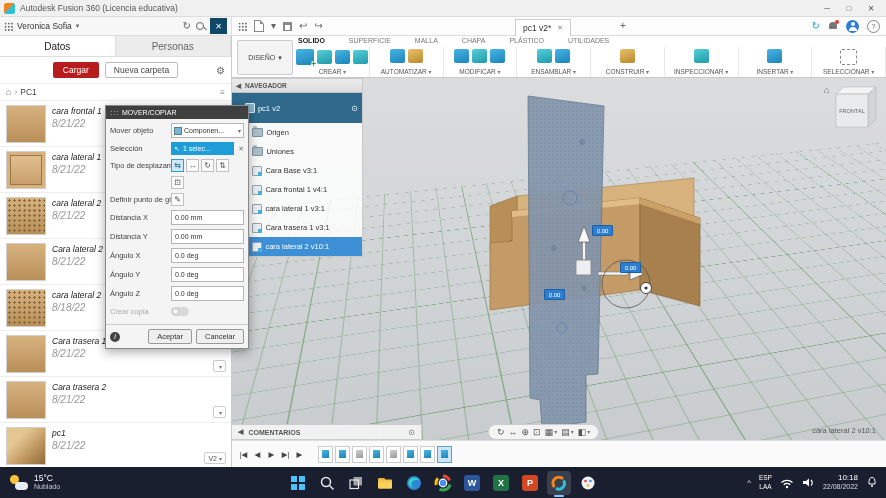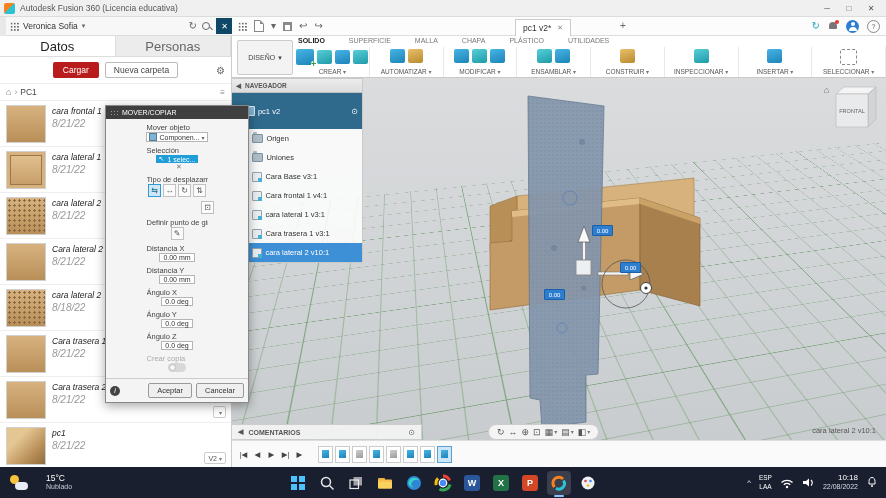--- a/index.html
+++ b/index.html
@@ -6,21 +6,21 @@
   body{width:886px;height:498px;font-family:"Liberation Sans",sans-serif;}
   .screen{position:relative;width:886px;height:498px;background:#e8e8e8;font-size:9px;color:#333;overflow:hidden;}
 
   
   .titlebar{position:absolute;left:0;top:0;width:100%;height:17px;background:#f0f0f0;border-bottom:1px solid #dcdcdc;display:flex;align-items:center;padding:0 4px;z-index:50;box-sizing:border-box;}
   .fusion-logo{width:11px;height:11px;border-radius:2px;background:linear-gradient(135deg,#f6821f 0 50%,#2bc3d4 50% 100%);margin-right:5px;flex:none;}
   .tb-title{font-size:8.5px;color:#555;flex:1;white-space:nowrap;}
   .win-btn{width:22px;height:16px;display:flex;align-items:center;justify-content:center;font-size:8px;color:#555;}
 
   
-  .userbar{position:absolute;left:6px;top:17px;width:232px;height:19px;background:#f7f7f7;border-bottom:1px solid #ddd;border-right:1px solid #ddd;display:flex;align-items:center;padding:0 4px;z-index:40;box-sizing:border-box;gap:4px;justify-content:center;}
+  .userbar{position:absolute;left:0;top:17px;width:232px;height:19px;background:#f7f7f7;border-bottom:1px solid #ddd;border-right:1px solid #ddd;display:flex;align-items:center;padding:0 4px;z-index:40;box-sizing:border-box;gap:4px;justify-content:center;}
   .i-grid{width:9px;height:9px;background-image:radial-gradient(#666 0.9px,transparent 1px);background-size:3.2px 3.2px;flex:none;}
   .user-name{font-size:8.5px;color:#333;}
   .u-caret{font-size:7px;color:#666;}
   .u-spacer{flex:1;}
   .glyph-btn{font-size:10px;color:#666;line-height:1;}
   .i-search{position:relative;width:11px;height:11px;flex:none;}
   .i-search::before{content:"";position:absolute;left:1px;top:1px;width:6px;height:6px;border:1.2px solid #666;border-radius:50%;}
   .i-search::after{content:"";position:absolute;left:7.5px;top:7.5px;width:4px;height:1.4px;background:#666;transform:rotate(45deg);}
   .close-panel{width:17px;height:16px;background:#0e4866;color:#fff;display:flex;align-items:center;justify-content:center;font-size:8px;flex:none;}
 
@@ -58,21 +58,21 @@
   .rg-ic.ic-plus::after{content:"+";position:absolute;right:-2px;bottom:-3px;color:#2e9e3f;font-size:9px;font-weight:bold;background:#fff;border-radius:50%;line-height:7px;}
   .rg-ic.ic-teal{background:linear-gradient(160deg,#56cfd8,#1f9aa8);}
   .rg-ic.ic-gold{background:linear-gradient(160deg,#e8c06a,#b98a2f);}
   .rg-ic.ic-dash{background:#fff;border:1px dashed #888;}
   .rg-label{font-size:6.5px;color:#555;white-space:nowrap;}
   .rg-label::after{content:" ▾";font-size:6px;color:#777;}
 
   
   .datapanel{position:absolute;left:0;top:36px;width:232px;bottom:31px;background:#fff;border-right:1px solid #ccc;z-index:20;display:flex;flex-direction:column;box-sizing:border-box;}
   .dp-tabs{display:flex;height:20px;background:#ececec;border-bottom:1px solid #ddd;flex:none;}
-  .dp-tab{flex:1;display:flex;align-items:center;justify-content:center;font-size:13px;color:#666;border-right:1px solid #ddd;}
+  .dp-tab{flex:1;display:flex;align-items:center;justify-content:center;font-size:10px;color:#666;border-right:1px solid #ddd;}
   .dp-tab.active{background:#fff;color:#222;}
   .dp-actions{height:26px;display:flex;align-items:center;justify-content:center;gap:6px;border-bottom:1px solid #eee;position:relative;flex:none;}
   .btn-cargar{background:#b91c1c;color:#fff;font-size:8.5px;padding:3px 10px;border-radius:2px;border:none;}
   .btn-nueva{border:1px solid #bbb;background:#fff;color:#444;font-size:8.5px;padding:2px 8px;border-radius:2px;}
   .dp-gear{position:absolute;right:6px;color:#666;font-size:10px;}
   .dp-crumb{height:16px;display:flex;align-items:center;gap:3px;padding:0 6px;font-size:8.5px;color:#444;border-bottom:1px solid #eee;flex:none;}
   .crumb-home{font-size:9px;color:#666;}
   .crumb-sep{color:#999;}
   .crumb-end{margin-left:auto;color:#888;font-size:8px;}
   .dp-list{flex:1;overflow:hidden;}
@@ -83,21 +83,21 @@
   .thumb.p-asm{background:linear-gradient(135deg,#e4c692 30%,#b98f58 70%,#8f6b3e 100%);}
   .dp-meta{margin-left:6px;padding-top:1px;min-width:0;font-style:italic;}
   .dp-name{font-size:8.5px;color:#222;white-space:nowrap;}
   .dp-date{font-size:10px;color:#999;margin-top:2px;}
   .dp-ver{position:absolute;right:5px;bottom:4px;border:1px solid #ccc;border-radius:2px;font-size:7px;color:#555;padding:0 3px;height:10px;display:flex;align-items:center;background:#fff;}
   .dp-ver::after{content:"▾";font-size:6px;color:#777;margin-left:2px;}
 
   
   .navpanel{position:absolute;left:0;top:0;width:131px;background:rgba(255,255,255,0.84);border:1px solid #c9c9c9;border-left:none;z-index:8;box-sizing:border-box;}
   .nav-header{height:13px;background:linear-gradient(#ececec,#dcdcdc);border-bottom:1px solid #c0c0c0;display:flex;align-items:center;gap:4px;padding:0 4px;font-size:6.5px;font-weight:bold;color:#555;}
-  .nav-root{height:36px;background:#2f6a8c;color:#fff;display:flex;align-items:center;gap:3px;padding:0 4px;font-size:7.5px;}
+  .nav-root{height:30px;background:#2f6a8c;color:#fff;display:flex;align-items:center;gap:3px;padding:0 4px;font-size:7.5px;}
   .nav-doc-ic{width:8px;height:8px;border:1px solid #dfe8ee;background:#7fb3d5;border-radius:1px;flex:none;}
   .nav-origin{margin-left:auto;font-size:8px;}
   .nav-row{height:19px;display:flex;align-items:center;gap:3px;padding:0 3px 0 5px;font-size:7.5px;color:#333;}
   .nav-row.selected{background:#3d8fd6;color:#fff;}
   .nr-caret::before{content:"▸";font-size:6.5px;color:#777;}
   .selected .nr-caret::before{color:#eaf3fb;}
   .nr-eye::before{content:"◉";font-size:7px;color:#8a8a8a;}
   .selected .nr-eye::before{color:#eaf3fb;}
   .nr-gear::before{content:"⚙";font-size:8px;color:#666;}
   .nr-folder{width:9px;height:7px;background:#aebfca;border:1px solid #7e93a1;border-radius:1px;position:relative;flex:none;}
@@ -130,21 +130,21 @@
   .tl-item{width:13px;height:15px;border:1px solid #ccc;background:#fff;display:flex;align-items:center;justify-content:center;}
   .tl-item i{display:block;width:7px;height:8px;background:linear-gradient(160deg,#49b4e6,#1b84b8);}
   .tl-item i.gray{background:linear-gradient(160deg,#cfcfcf,#9a9a9a);}
   .tl-item.active{background:#cde6f7;border-color:#5aa0d0;}
 
   
   .dialog{position:absolute;left:105px;top:105px;width:144px;background:#f4f4f4;border:1px solid #888;box-shadow:0 3px 10px rgba(0,0,0,.35);z-index:70;font-size:7.5px;box-sizing:border-box;}
   .dlg-title{height:13px;background:#3f3f3f;color:#fff;display:flex;align-items:center;padding:0 4px;gap:4px;font-size:7px;}
   .dlg-grip{width:8px;height:6px;background-image:radial-gradient(#9a9a9a 0.8px,transparent 1px);background-size:3px 3px;}
   .dlg-body{padding:4px 4px 2px;}
-  .dlg-row{display:flex;align-items:center;margin-bottom:4px;min-height:13px;flex-direction:column;}
+  .dlg-row{display:flex;align-items:center;margin-bottom:4px;min-height:13px;}
   .dlg-label{width:61px;color:#444;flex:none;white-space:nowrap;overflow:hidden;}
   .dlg-label.dim{color:#aaa;}
   .sel-combo{flex:1;height:13px;background:#fff;border:1px solid #b5b5b5;display:flex;align-items:center;padding:0 2px;gap:2px;min-width:0;}
   .combo-cube{width:6px;height:6px;background:#7fb3d5;border:1px solid #557d99;flex:none;}
   .combo-text{flex:1;color:#333;white-space:nowrap;overflow:hidden;font-size:7px;}
   .combo-caret{font-size:6px;color:#666;}
   .sel-chip{flex:1;height:13px;background:#1f9dd9;color:#fff;display:flex;align-items:center;padding:0 3px;gap:3px;font-size:7px;min-width:0;}
   .chip-x{margin-left:4px;color:#777;font-size:7px;}
   .type-btns{display:flex;gap:2px;}
   .tbtn{width:13px;height:13px;border:1px solid #c0c0c0;background:#fbfbfb;display:flex;align-items:center;justify-content:center;font-size:8px;color:#555;box-sizing:border-box;}
@@ -152,21 +152,21 @@
   .num-input{flex:1;height:13px;background:#fff;border:1px solid #b5b5b5;padding:0 3px;display:flex;align-items:center;color:#333;font-size:7px;}
   .toggle{width:18px;height:9px;border-radius:5px;background:#d8d8d8;position:relative;}
   .toggle i{position:absolute;left:1px;top:1px;width:7px;height:7px;border-radius:50%;background:#f8f8f8;border:1px solid #bbb;box-sizing:border-box;}
   .dlg-footer{border-top:1px solid #ccc;padding:4px;display:flex;align-items:center;gap:4px;}
   .info-ic{width:10px;height:10px;border-radius:50%;background:#444;color:#fff;font-size:7px;font-style:italic;display:flex;align-items:center;justify-content:center;}
   .dbtn{border:1px solid #999;background:#efefef;padding:2px 8px;font-size:7.5px;border-radius:2px;color:#333;}
   .dbtn.accept{margin-left:auto;}
 
   
   .taskbar{position:absolute;left:0;bottom:0;width:100%;height:31px;background:#1a1f30;display:flex;align-items:center;color:#fff;z-index:80;box-sizing:border-box;}
-  .tb-weather{display:flex;align-items:center;gap:18px;padding:0 10px;}
+  .tb-weather{display:flex;align-items:center;gap:6px;padding:0 10px;}
   .w-icon{position:relative;width:18px;height:15px;}
   .w-sun{position:absolute;left:0;top:0;width:9px;height:9px;border-radius:50%;background:#f7c23c;}
   .w-cloud{position:absolute;right:0;bottom:0;width:13px;height:8px;border-radius:4px;background:#e8edf5;}
   .w-temp{font-size:8.5px;line-height:1.2;}
   .w-cond{font-size:7px;color:#c3c9d6;line-height:1.2;}
   .tb-center{position:absolute;left:50%;transform:translateX(-50%);display:flex;gap:5px;align-items:center;height:100%;}
   .app-btn{width:24px;height:24px;border-radius:4px;display:flex;align-items:center;justify-content:center;position:relative;align-self:center;}
   .app-btn.active{background:rgba(255,255,255,.14);}
   .app-btn.active::after{content:"";position:absolute;bottom:-2px;left:7px;width:10px;height:2px;border-radius:1px;background:#86c5ff;}
   .tile{width:16px;height:16px;border-radius:3px;display:flex;align-items:center;justify-content:center;font-size:9px;font-weight:bold;color:#fff;}

